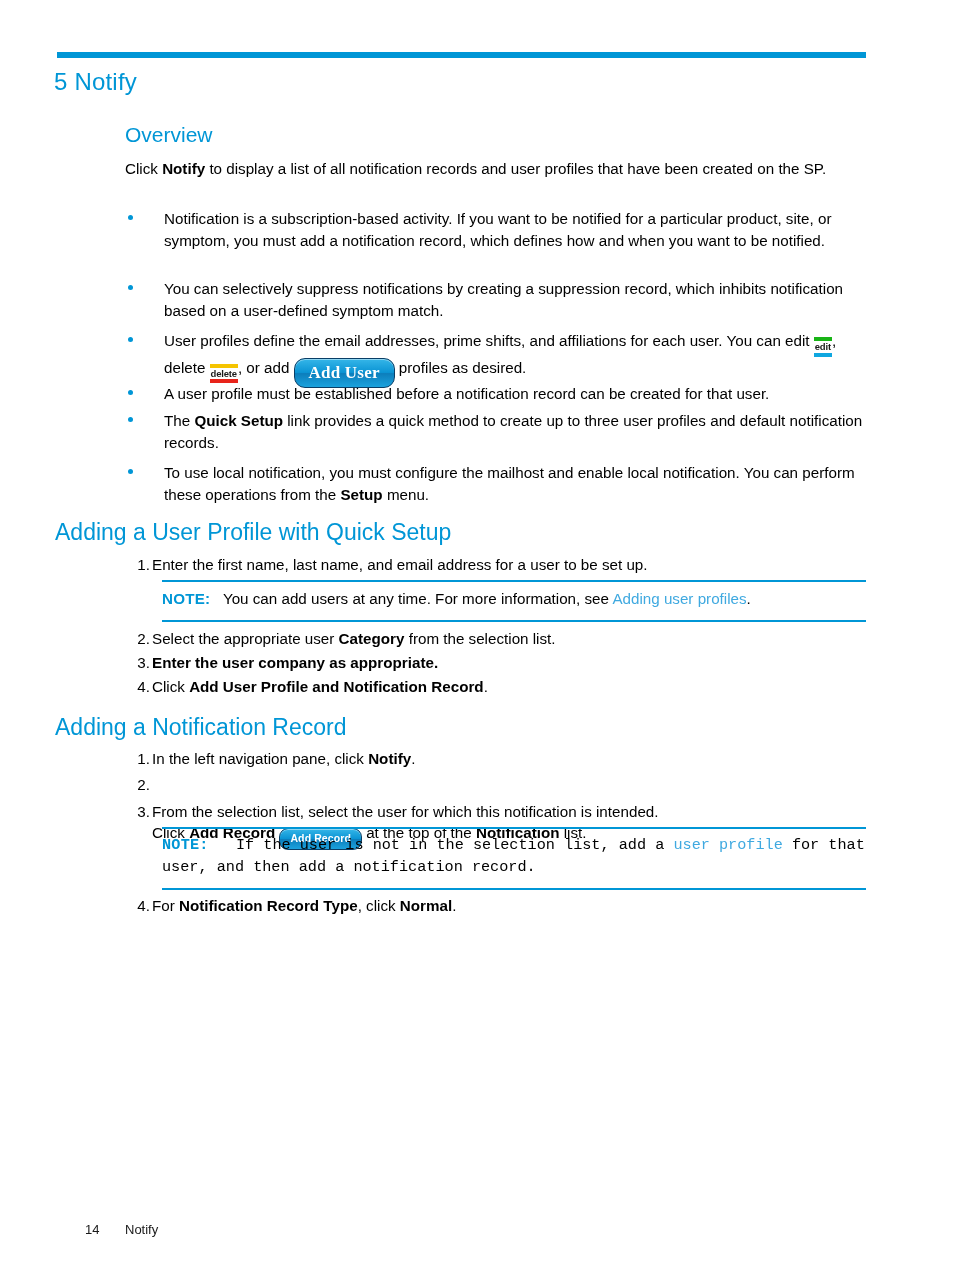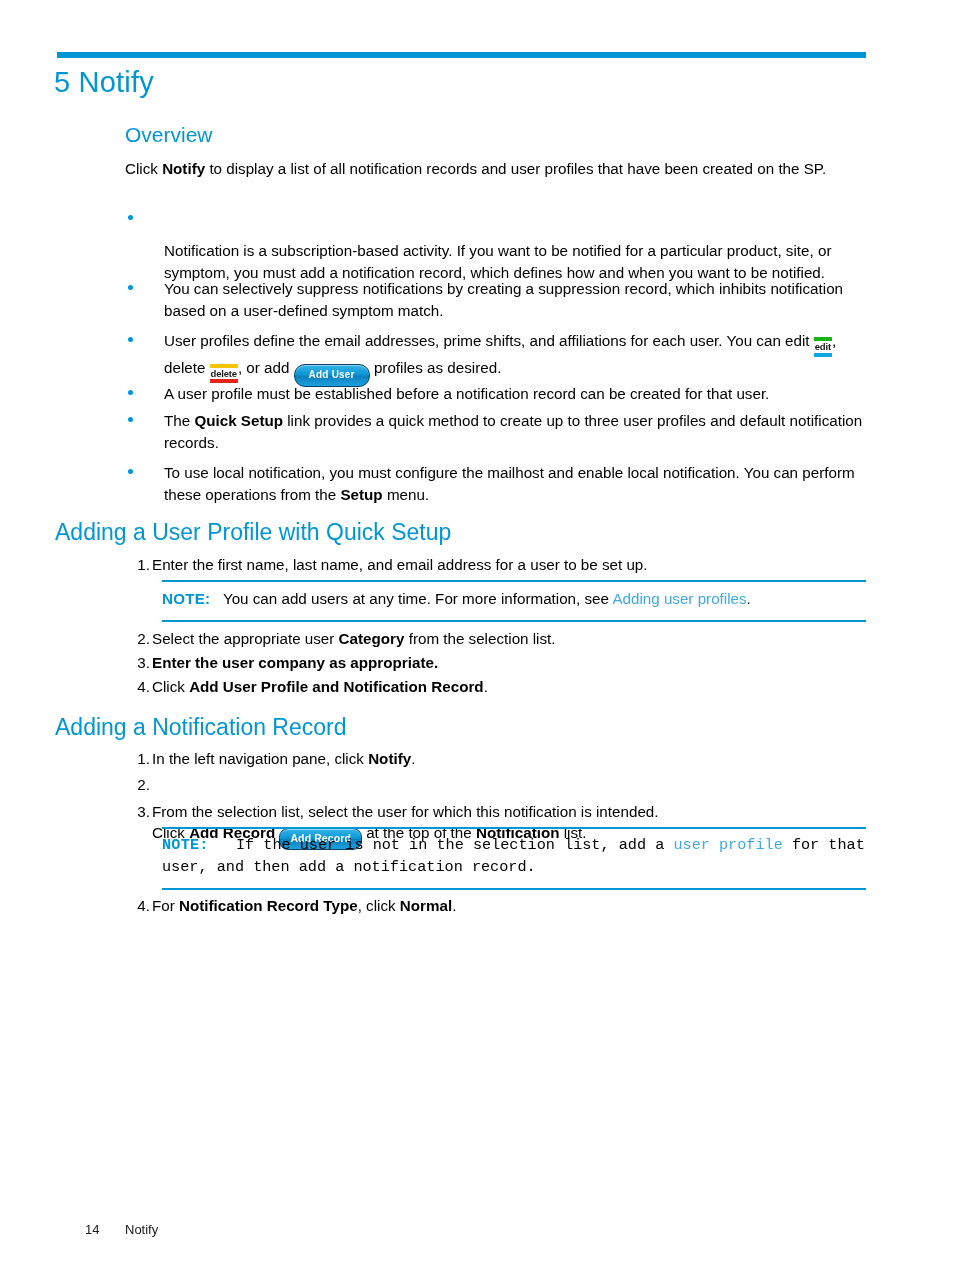--- a/index.html
+++ b/index.html
@@ -29,21 +29,21 @@
     left: 57px;
     top: 52px;
     width: 809px;
     height: 6px;
     background: #0096d6;
   }
   .chapter-title {
     position: absolute;
     left: 54px;
     top: 62px;
-    font-size: 29px;
+    font-size: 24px;
     font-weight: 400;
     color: #0096d6;
     letter-spacing: 0.2px;
     line-height: 40px;
     white-space: nowrap;
   }
 
   
   .h2 {
     position: absolute;
@@ -149,22 +149,23 @@
     border: 1px solid #0a3e66;
     box-shadow: inset 0 1px 0 rgba(255,255,255,0.45);
     color: #ffffff;
     font-weight: 700;
     text-align: center;
     line-height: 1;
     white-space: nowrap;
   }
   .ui-pill.add-user {
     padding: 5px 14px 6px 14px;
-    font-size: 10px;
+    font-size: 17px;
     letter-spacing: 0.2px;
+    font-family: Liberation Serif, serif;
   }
   .ui-pill.add-record {
     padding: 4px 10px 5px 10px;
     font-size: 10.5px;
     border-radius: 9px;
     letter-spacing: 0.1px;
     vertical-align: -4px;
   }
 
   .ui-tag {
@@ -214,21 +215,21 @@
   <div class="chapter-title">5 Notify</div>
 
   <div class="h2" style="left:125px; top:122px;">Overview</div>
 
   <div class="body-text" style="left:125px; top:158px; width:745px;">
     <span>Click </span><b>Notify</b><span> to display a list of all notification records and user profiles that have been created on the SP.</span>
   </div>
 
   <div class="bullet-row" style="left:128px; top:208px; width:742px;">
     <span class="bullet-dot"></span>
-    <span class="bullet-text" style="width:706px;margin-top:32px;">Notification is a subscription-based activity. If you want to be notified for a particular product, site, or symptom, you must add a notification record, which defines how and when you want to be notified.</span>
+    <span class="bullet-text" style="width:706px;">Notification is a subscription-based activity. If you want to be notified for a particular product, site, or symptom, you must add a notification record, which defines how and when you want to be notified.</span>
   </div>
 
   <div class="bullet-row" style="left:128px; top:278px; width:742px;">
     <span class="bullet-dot"></span>
     <span class="bullet-text" style="width:690px;">You can selectively suppress notifications by creating a suppression record, which inhibits notification based on a user-defined symptom match.</span>
   </div>
 
   <div class="bullet-row" style="left:128px; top:330px; width:742px;">
     <span class="bullet-dot"></span>
     <span class="bullet-text" style="width:715px;"><span>User profiles define the email addresses, prime shifts, and affiliations for each user. You can edit </span><span class="ui-tag edit"><span class="bar-top"></span><span class="glyph">edit</span><span class="bar-bottom"></span></span><span>, delete </span><span class="ui-tag delete"><span class="bar-top"></span><span class="glyph">delete</span><span class="bar-bottom"></span></span><span>, or add </span><span class="ui-pill add-user">Add User</span><span> profiles as desired.</span></span>

